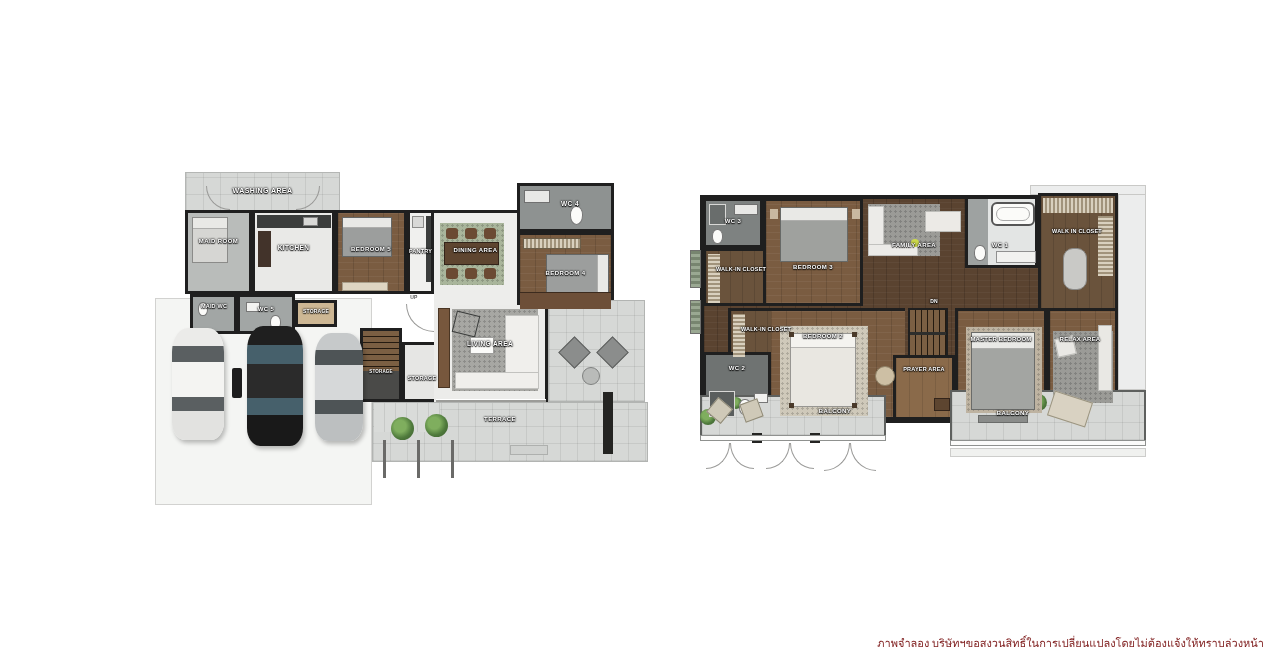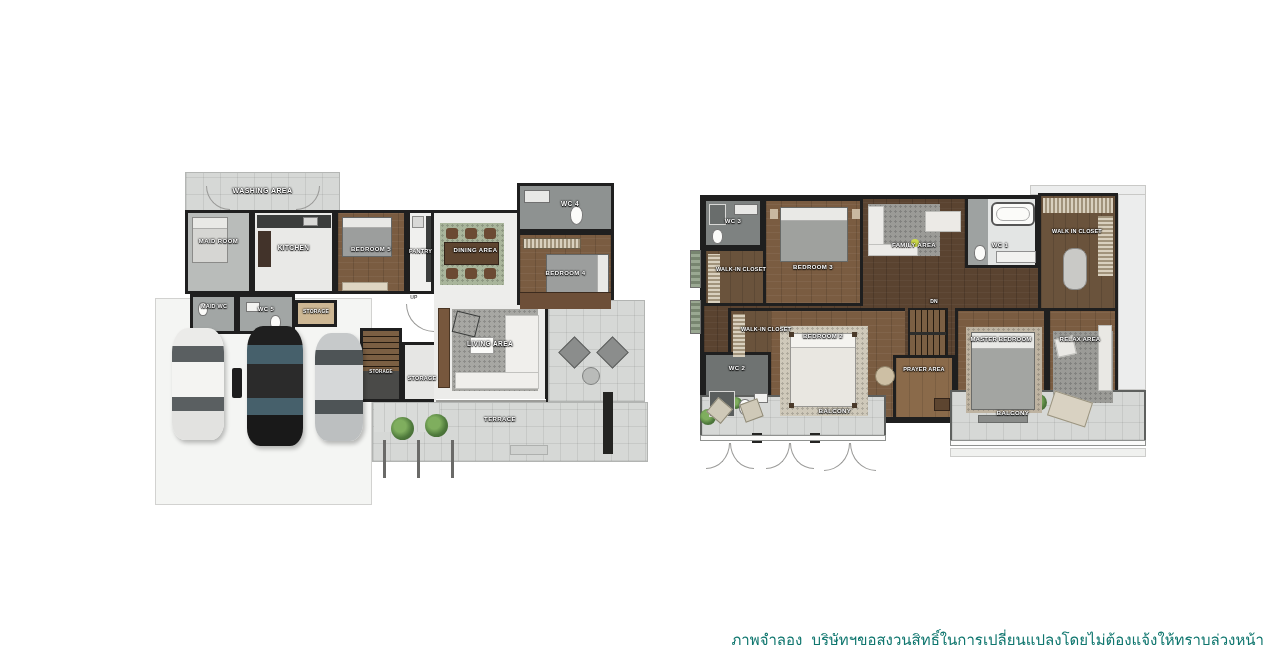--- a/index.html
+++ b/index.html
@@ -39,22 +39,22 @@
   .arc{position:absolute;border:1px solid #9a9a98;background:transparent;z-index:5;}
   .arc.dl{border-right:none;border-top:none;border-radius:0 0 0 100%;}
   .arc.dr{border-left:none;border-top:none;border-radius:0 0 100% 0;}
   .plant{position:absolute;border-radius:50%;z-index:6;
          background:radial-gradient(circle at 40% 40%, #7fae5e 0 30%, #4f7a3c 60%, #38592b 100%);}
   .car{position:absolute;z-index:8;border-radius:16px 16px 13px 13px / 24px 24px 18px 18px;
        box-shadow:2px 3px 4px rgba(0,0,0,.25);}
   .steps-h{background:repeating-linear-gradient(180deg,#7b5f43 0 5px,#241a10 5px 6px);}
   .steps-v{background:repeating-linear-gradient(90deg,#7b5f43 0 5px,#241a10 5px 6px);}
   .rail{position:absolute;background:#fbfbfa;border:1px solid #8f918f;z-index:9;}
-  .disclaimer{position:absolute;right:16px;bottom:6px;font-size:15px;color:#0f766e;
-              font-family:Liberation Mono, monospace;}
+  .disclaimer{position:absolute;right:16px;bottom:6px;font-size:11px;color:#7f1d1d;
+              font-family:Liberation Serif, serif;}
   .bed{position:absolute;border:1px solid rgba(0,0,0,.35);z-index:7;}
   .pillow{position:absolute;left:0;top:0;width:100%;background:#e9e9e6;border-bottom:1px solid rgba(0,0,0,.25);}
   .furn{position:absolute;z-index:7;}
 </style>
 </head>
 <body>
 
 <div class="canvas">
 
   <div>

